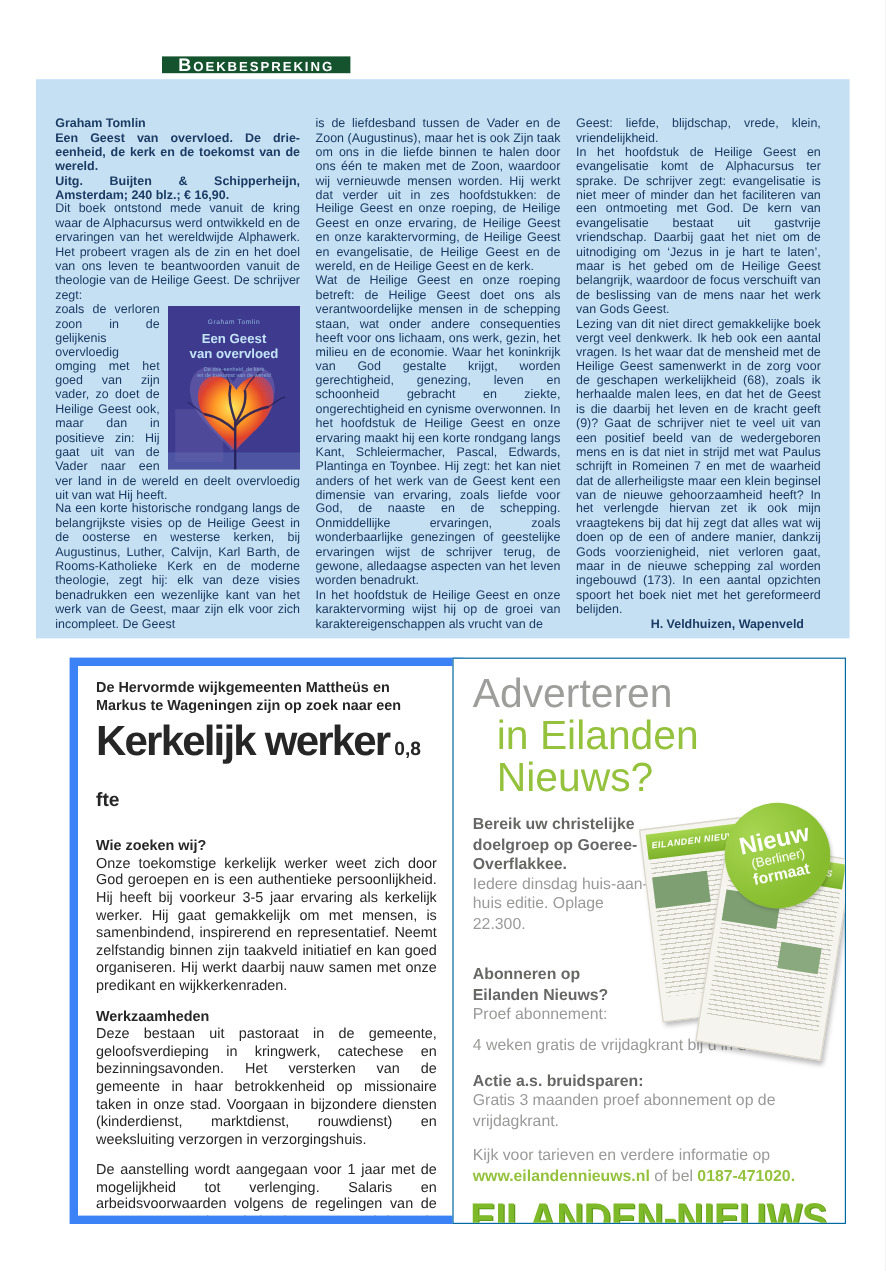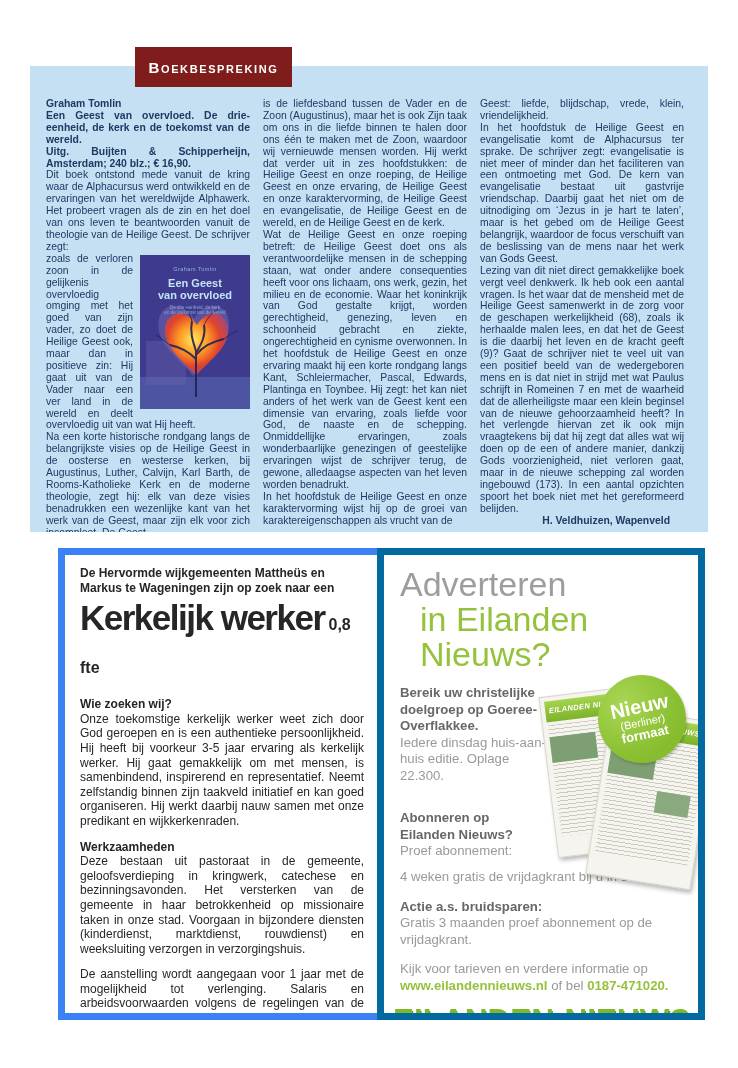--- a/index.html
+++ b/index.html
@@ -1,35 +1,35 @@
 <!DOCTYPE html>
 <html lang="nl"><head>
 <meta charset="utf-8">
 <style>
   html,body{margin:0;padding:0;background:#e8e8e8;}
   .page{position:relative;width:738px;height:1068px;background:#ffffff;margin:0 auto;
         font-family:"Liberation Sans",sans-serif;overflow:hidden;}
 
   
-  .banner{position:absolute;left:135px;top:47px;width:157px;height:40px;background:#7f1d1d;
+  .banner{position:absolute;left:135px;top:47px;width:157px;height:14px;background:#14532d;
           color:#fff;display:flex;align-items:center;justify-content:center;z-index:3;}
   .banner span{font-variant:small-caps;letter-spacing:1.6px;font-size:15px;font-weight:600;}
 
   
   .review-box{position:absolute;left:30px;top:66px;width:678px;height:466px;background:#c5e0f2;
               box-sizing:border-box;padding:32px 24px 0 16px;overflow:hidden;}
   .review-cols{display:flex;gap:13px;color:#1b3a64;font-size:10.4px;line-height:11.9px;
                text-align:justify;}
   .rcol{flex:1;min-width:0;}
   .rhead{font-weight:bold;}
   .rcol p{margin:0;}
   .sig{font-weight:bold;text-align:right;padding-right:14px;margin-top:1px;}
 
   
-  .book-cover{float:right;width:110px;height:154px;margin:2px 0 3px 7px;position:relative;
+  .book-cover{float:right;width:110px;height:136px;margin:2px 0 3px 7px;position:relative;
               background:#0f172a;overflow:hidden;}
   .book-cover svg{position:absolute;left:0;top:0;}
   .bc-author{position:absolute;top:9px;left:0;right:0;text-align:center;font-size:5.5px;
              color:#8fb4e0;letter-spacing:.5px;}
   .bc-title{position:absolute;top:22px;left:0;right:0;text-align:center;font-size:11px;
             line-height:12px;font-weight:bold;color:#c3e4f6;}
   .bc-sub{position:absolute;top:50px;left:0;right:0;text-align:center;font-size:4.6px;
           line-height:5.6px;color:#86a9d6;}
 
   
@@ -37,21 +37,21 @@
            box-sizing:border-box;background:#fff;padding:11px 15px 8px 15px;color:#262626;
            font-size:12px;line-height:14.6px;text-align:justify;overflow:hidden;margin-left:20px;}
   .ad-left .intro{font-weight:bold;text-align:left;}
   .ad-left h1{margin:5px 0 9px 0;font-size:35px;line-height:36px;letter-spacing:-1.5px;
               font-weight:bold;text-align:left;}
   .ad-left h1 .fte{font-size:16px;letter-spacing:0;margin-left:4px;}
   .ad-left .sect{margin-top:11px;}
   .ad-left .stitle{font-weight:bold;text-align:left;}
 
   
-  .ad-right{position:absolute;left:377px;top:548px;width:328px;height:472px;border:7px solid #0369a1;
+  .ad-right{position:absolute;left:377px;top:548px;width:328px;height:472px;border:1px solid #0369a1;
             box-sizing:border-box;background:#fff;padding:12px 16px 22px 16px;color:#9a9a99;
             font-size:13.2px;line-height:16.5px;overflow:hidden;}
   .ad-right .t1{font-size:34px;line-height:35px;color:#9d9d9c;}
   .ad-right .t2{font-size:34px;line-height:35px;color:#95c23c;margin-bottom:13px;margin-left:20px;}
   .ad-right .row{display:flex;position:relative;height:212px;}
   .ad-right .lcol{width:146px;flex:none;}
   .ad-right .boldgray{font-weight:bold;color:#676766;}
   .ad-right .gap{height:13px;}
   .ad-right .fullw{margin-top:-28px;}
   .linkline{margin-top:13px;}

